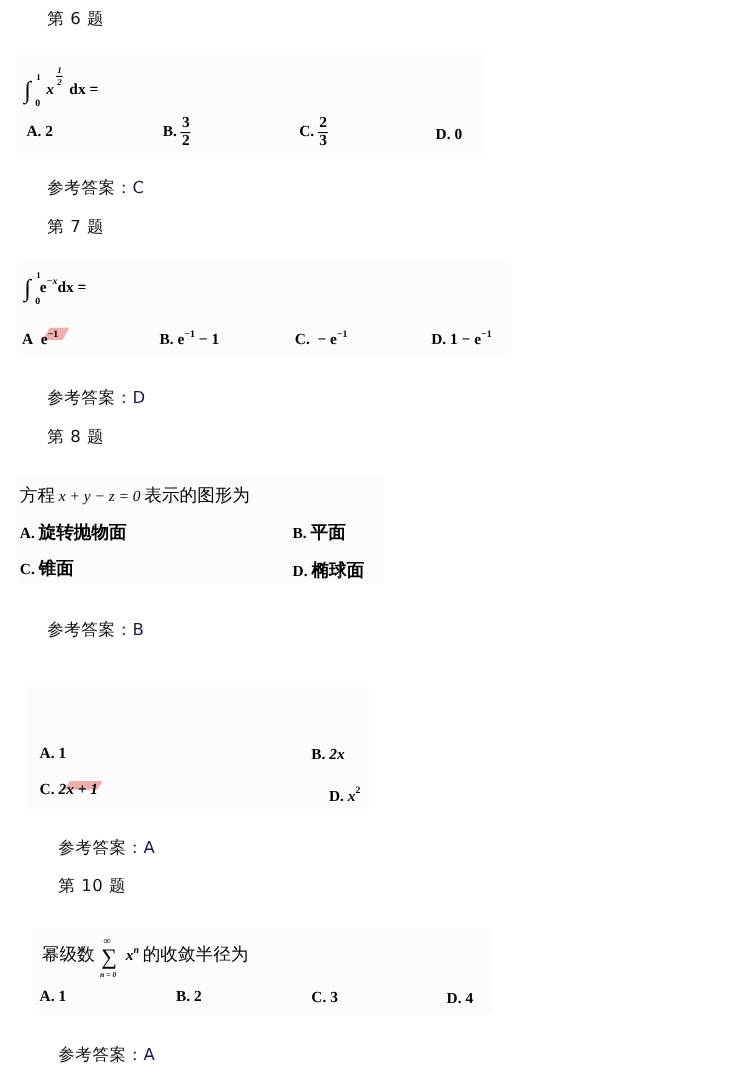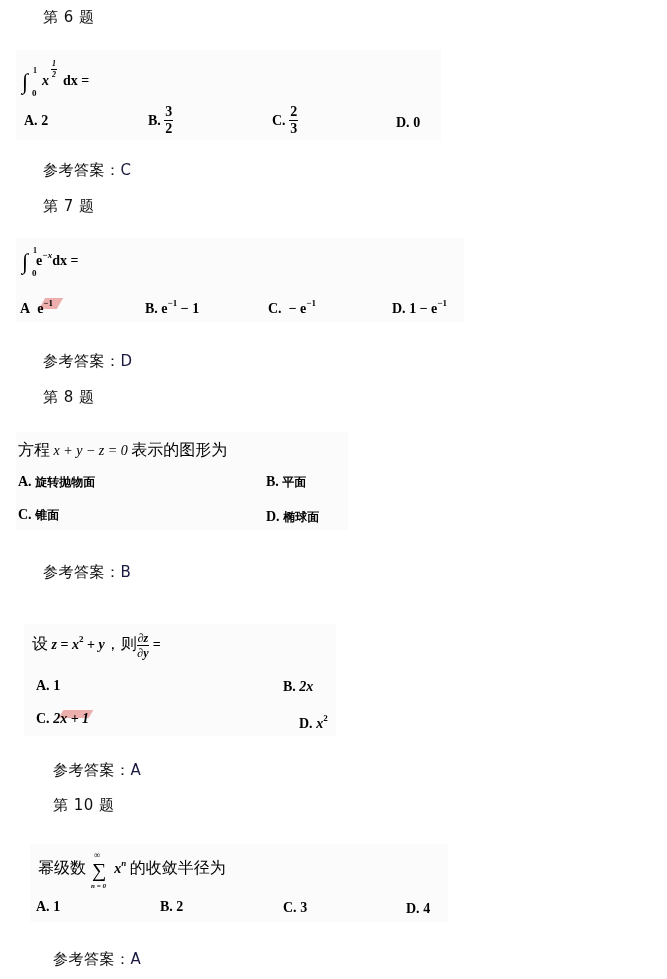--- a/index.html
+++ b/index.html
@@ -40,21 +40,21 @@
     }
     .stem .cjk { font-family: "DejaVu Sans", sans-serif; font-size: 16px; font-weight: normal; }
     .stem i, .opt i { font-style: italic; }
     .opt {
       position: absolute;
       font-family: "Liberation Serif", serif;
       font-size: 14px;
       font-weight: bold;
       white-space: nowrap;
     }
-    .opt .cjk { font-family: "DejaVu Sans", sans-serif; font-size: 12px; font-weight: bold; }
+    .opt .cjk { font-family: "DejaVu Sans", sans-serif; font-size: 16px; font-weight: bold; }
     .integral {
       display: inline-block;
       position: relative;
       font-size: 22px;
       font-weight: normal;
       vertical-align: middle;
       line-height: 1;
       margin-right: 14px;
     }
     .integral .up { position: absolute; top: -4px; left: 11px; font-size: 8px; font-weight: bold; }
@@ -163,23 +163,20 @@
   </div>
 </div>
 
 <div class="answer" style="left:43px;top:563px;text-align:center;">
   <span>参考答案：</span><span class="ans-letter">B</span>
 </div>
 
 <div class="q-title" style="left:43px;top:628px;margin-top:12px;">第 9 题</div>
 
 <div class="qimg" style="left:24px;top:624px;width:312px;height:112px;">
-  <div class="stem" style="left:8px;top:8px;">
-    <span class="cjk">设</span>&nbsp;<i>z</i><span> = </span><i>x</i><sup>2</sup><span> + </span><i>y</i><span class="cjk">，</span><span class="cjk">则</span><span class="frac small"><span class="num">∂z</span><span class="den">∂y</span></span><span> =</span>
-  </div>
   <div class="opt" style="left:12px;top:54px;">
     <span>A.</span>&nbsp;<span>1</span>
   </div>
   <div class="opt" style="left:259px;top:55px;">
     <span>B.</span>&nbsp;<i>2x</i>
   </div>
   <div class="mark" style="left:37px;top:86px;width:30px;height:8px;"></div>
   <div class="opt" style="left:12px;top:87px;">
     <span>C.</span>&nbsp;<i>2x + 1</i>
   </div>

